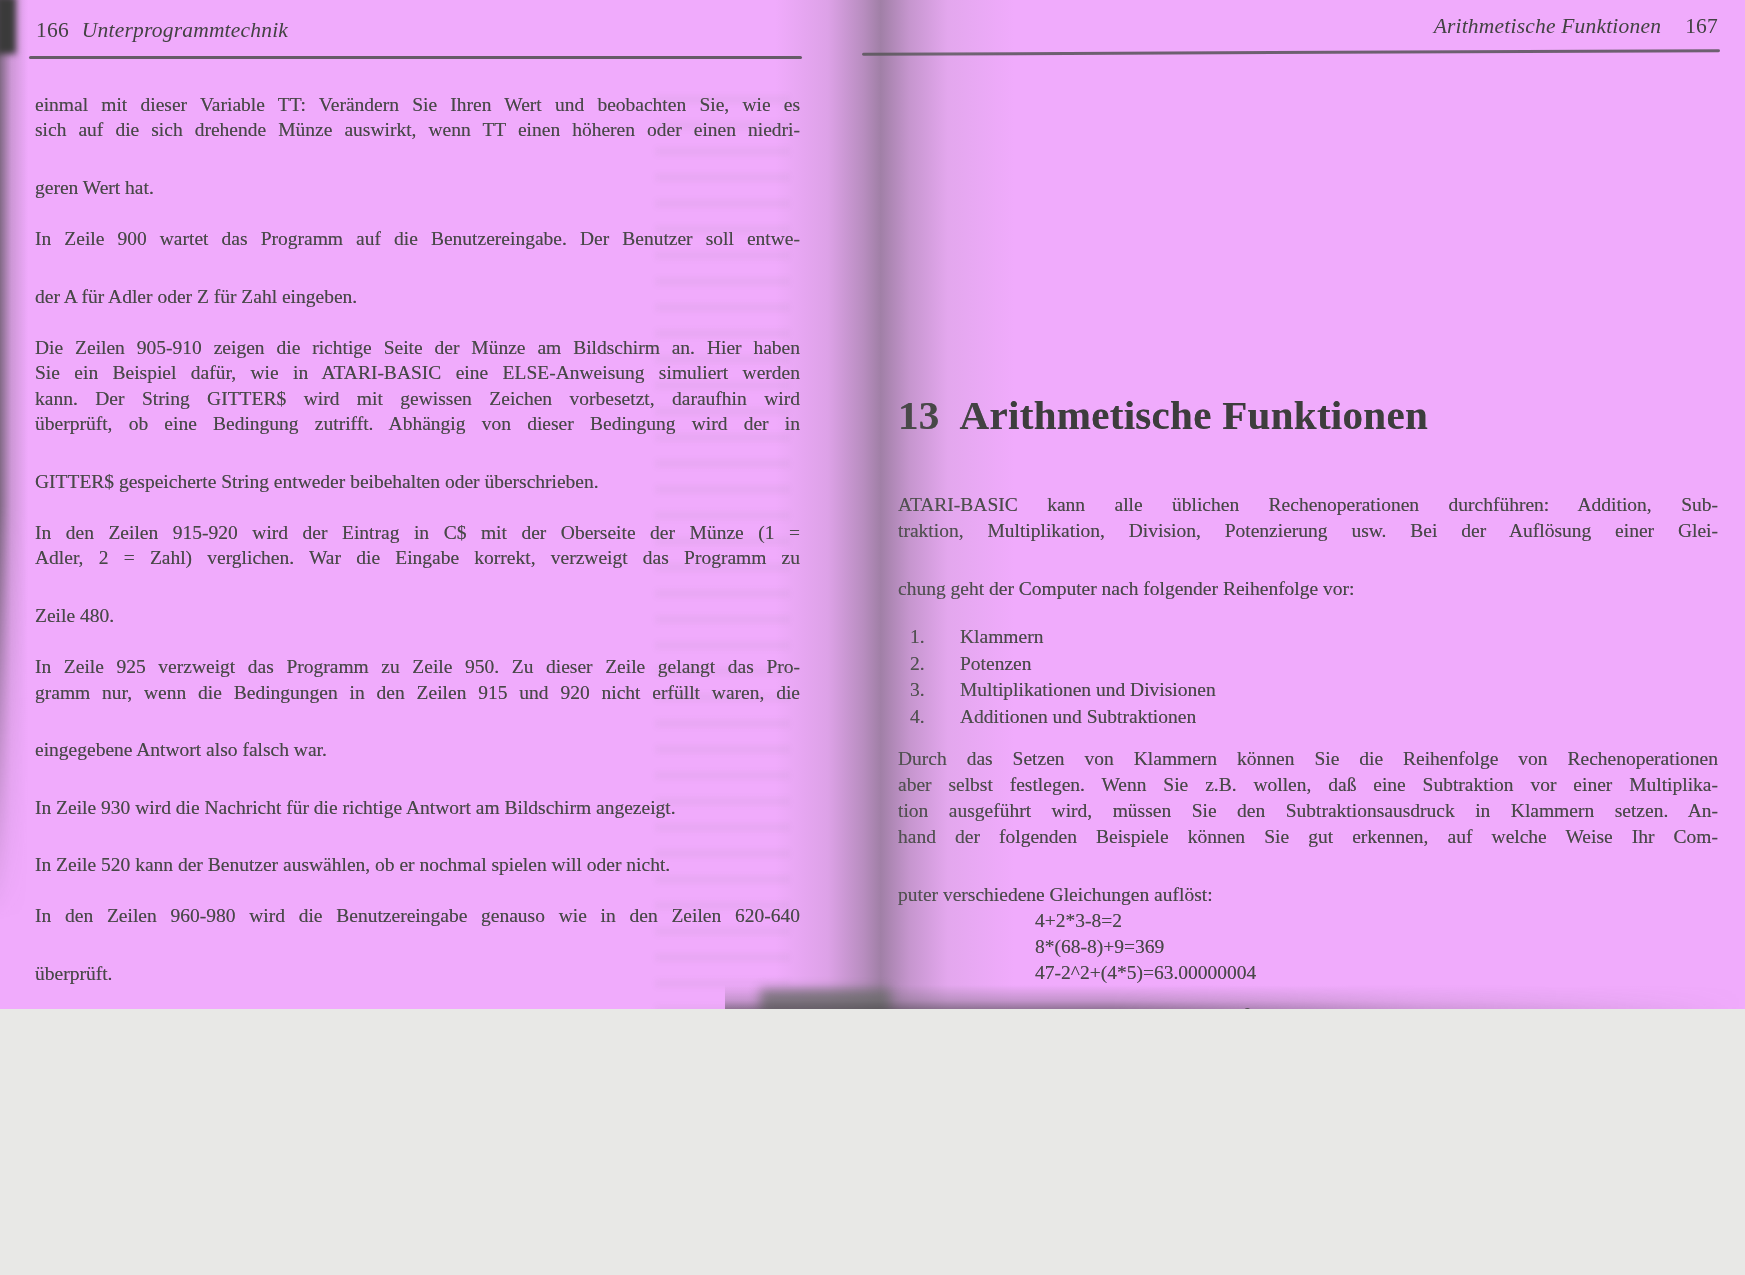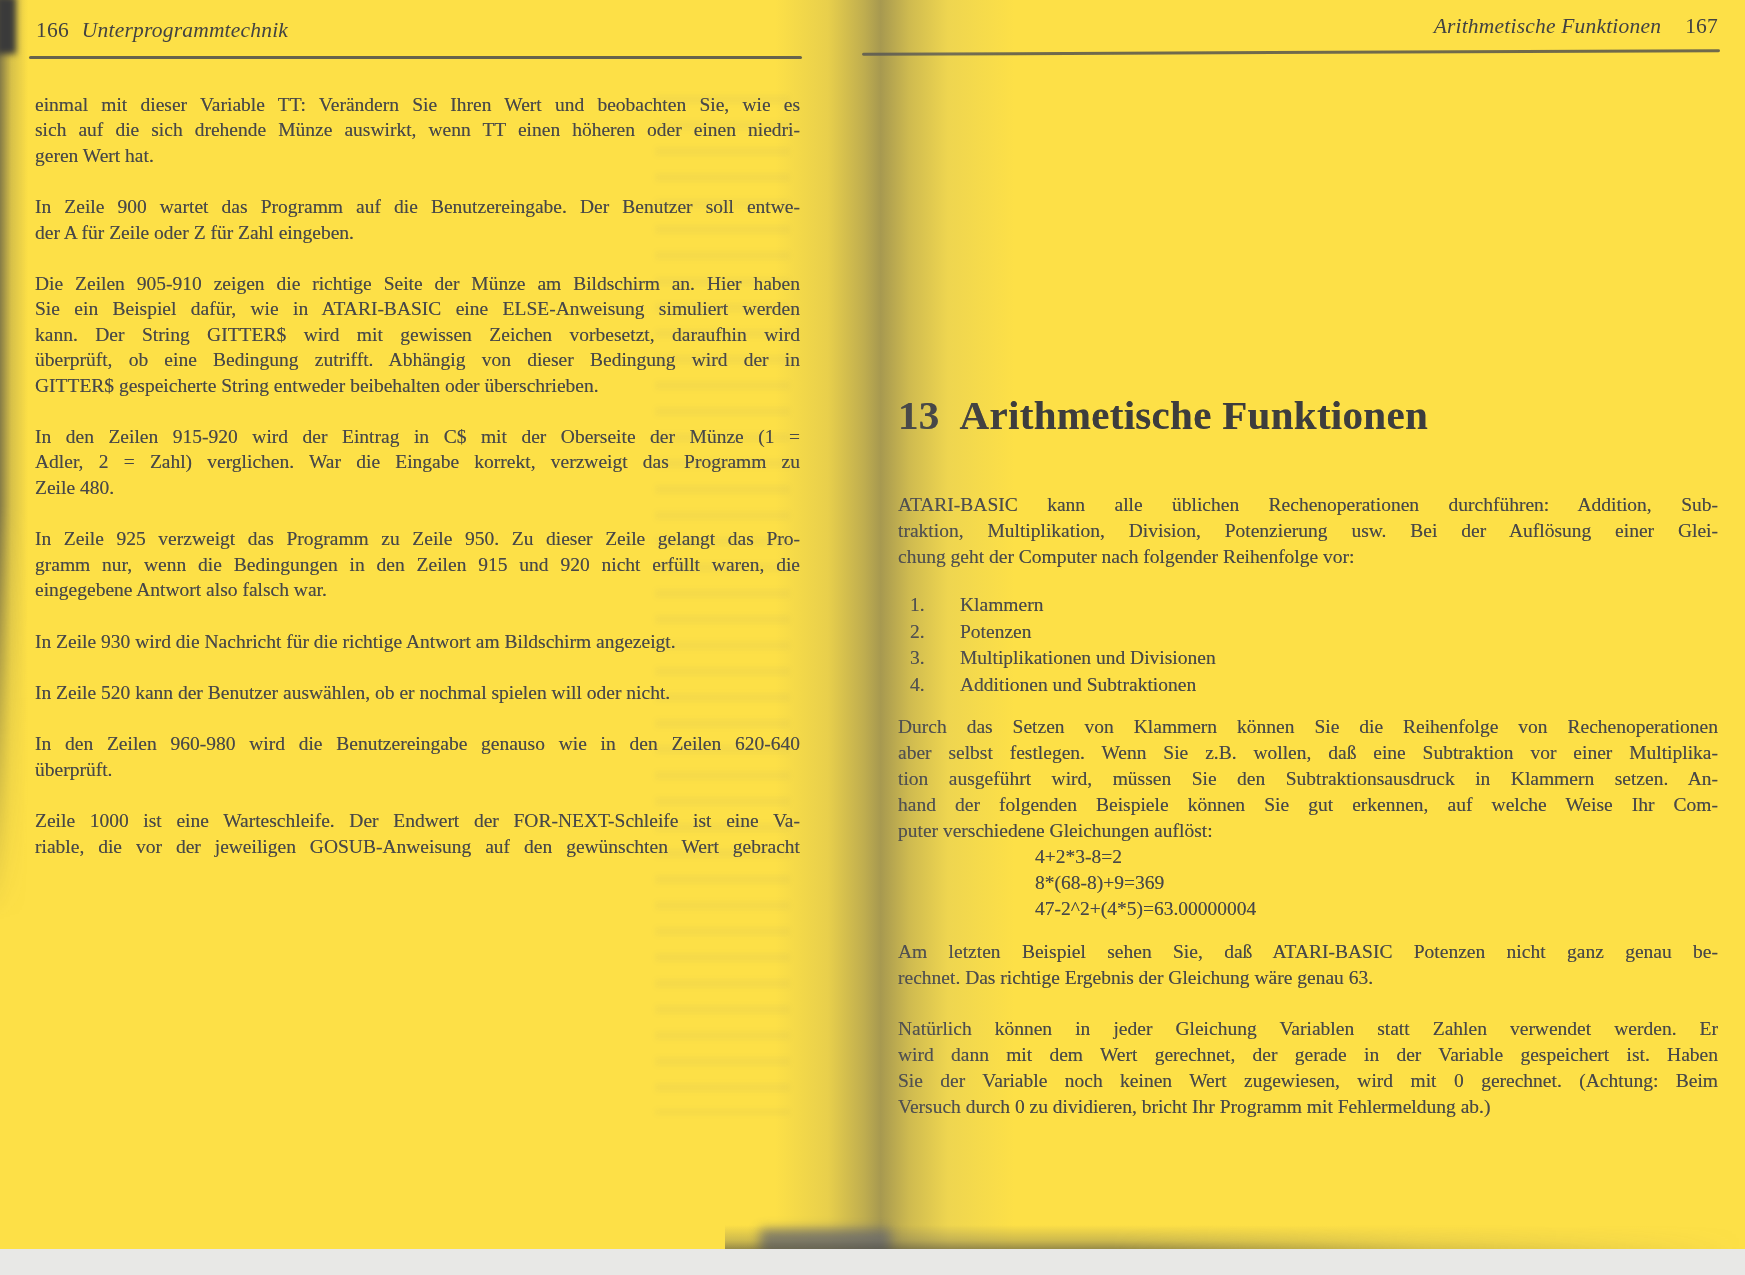--- a/index.html
+++ b/index.html
@@ -1,19 +1,19 @@
 <!DOCTYPE html>
 <html><head>
 <meta charset="utf-8">
 <style>
   html,body{margin:0;padding:0;background:#e8e8e6;}
   .scan{
     position:relative;
-    width:1745px;height:1249px;
-    background:#fde047;
+    width:1745px;height:1009px;
+    background:#f0abfc;
     overflow:hidden;
     font-family:"Liberation Serif","DejaVu Serif",serif;
     color:#484848;
   }
   
   .gutter-shadow{
     position:absolute;top:0;left:775px;width:240px;height:100%;
     background:linear-gradient(90deg,
       rgba(110,110,110,0) 0%,
       rgba(105,105,105,0.14) 22%,
@@ -68,21 +68,21 @@
   .rule-right{top:51px;left:862px;width:858px;height:2.5px;opacity:.8;transform:rotate(-0.25deg);border-radius:2px;}
   
   .body-col{position:absolute;font-size:19.5px;
     text-shadow:0 0 .5px rgba(72,72,72,.55);}
   .left-col{top:92px;left:35px;width:765px;line-height:25.4px;}
   .right-col{top:492px;left:898px;width:820px;line-height:26px;}
   .para{margin:0 0 0 0;}
   .left-col .para + .para{margin-top:26px;}
   .right-col .para + .para{margin-top:25px;}
   .line{text-align:justify;text-align-last:justify;white-space:nowrap;}
-  .line.last{text-align-last:left;}
+  .line.last{text-align-last:left;margin-top:32px;}
   .olist{margin-top:22px;margin-bottom:0;line-height:26.5px;}
   .right-col .olist + .para{margin-top:16px;}
   .oitem .num{display:inline-block;width:62px;padding-left:12px;box-sizing:border-box;}
   .codeblock{line-height:26px;}
   .right-col .codeblock + .para{margin-top:17px;}
   .codeline{padding-left:137px;white-space:nowrap;}
   
   .chapter{
     position:absolute;top:393px;left:898px;margin:0;
     font-size:41px;font-weight:bold;color:#3d3d3d;line-height:1.1;
@@ -102,21 +102,21 @@
     </div>
     <div class="rule rule-left"></div>
     <div class="body-col left-col">
         <div class="para">
           <div class="line">einmal mit dieser Variable TT: Verändern Sie Ihren Wert und beobachten Sie, wie es</div>
           <div class="line">sich auf die sich drehende Münze auswirkt, wenn TT einen höheren oder einen niedri-</div>
           <div class="line last">geren Wert hat.</div>
         </div>
         <div class="para">
           <div class="line">In Zeile 900 wartet das Programm auf die Benutzereingabe. Der Benutzer soll entwe-</div>
-          <div class="line last">der A für Zeile oder Z für Zahl eingeben.</div>
+          <div class="line last">der A für Adler oder Z für Zahl eingeben.</div>
         </div>
         <div class="para">
           <div class="line">Die Zeilen 905-910 zeigen die richtige Seite der Münze am Bildschirm an. Hier haben</div>
           <div class="line">Sie ein Beispiel dafür, wie in ATARI-BASIC eine ELSE-Anweisung simuliert werden</div>
           <div class="line">kann. Der String GITTER$ wird mit gewissen Zeichen vorbesetzt, daraufhin wird</div>
           <div class="line">überprüft, ob eine Bedingung zutrifft. Abhängig von dieser Bedingung wird der in</div>
           <div class="line last">GITTER$ gespeicherte String entweder beibehalten oder überschrieben.</div>
         </div>
         <div class="para">
           <div class="line">In den Zeilen 915-920 wird der Eintrag in C$ mit der Oberseite der Münze (1 =</div>

